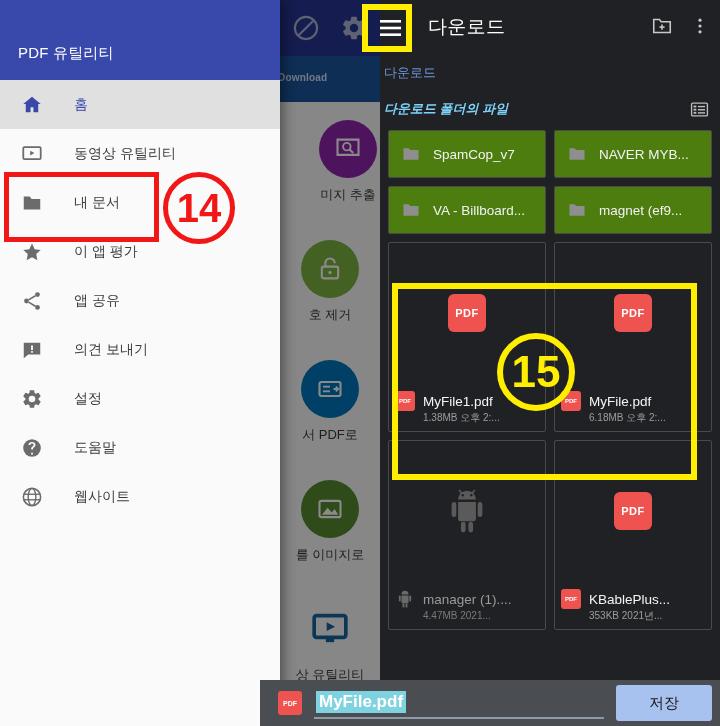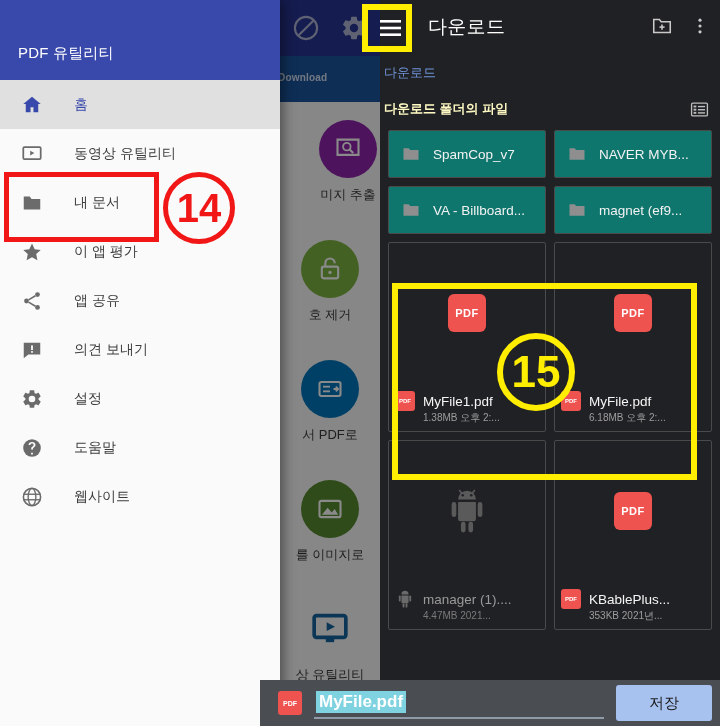--- a/index.html
+++ b/index.html
@@ -160,41 +160,42 @@
     color: #6f94d8;
   }
   .section-row {
     display: flex;
     align-items: center;
     justify-content: space-between;
     padding: 16px 10px 10px 4px;
   }
   .section-title {
     font-size: 13px;
-    color: #fef9c3;
+    color: #7dd3fc;
     font-weight: bold;
+    font-style: italic;
   }
   .view-toggle { width: 22px; height: 22px; display:flex;align-items:center;justify-content:center; }
   .view-toggle svg { fill: #bdbdbd; width: 19px; height: 19px; }
 
   .grid {
     display: grid;
     grid-template-columns: 1fr 1fr;
     gap: 8px;
     padding: 0 8px;
   }
   .folder-card {
     border: 1px solid #4a4a4a;
     border-radius: 2px;
     height: 48px;
     display: flex;
     align-items: center;
     padding-left: 12px;
     gap: 12px;
-    background: #0f766e;
+    background: #4d7c0f;
   }
   .folder-card svg { width: 20px; height: 20px; fill: #8e8e8e; flex: 0 0 auto; }
   .folder-card .fname {
     font-size: 13.5px;
     color: #f2f2f2;
     white-space: nowrap;
     overflow: hidden;
   }
 
   .file-grid {

